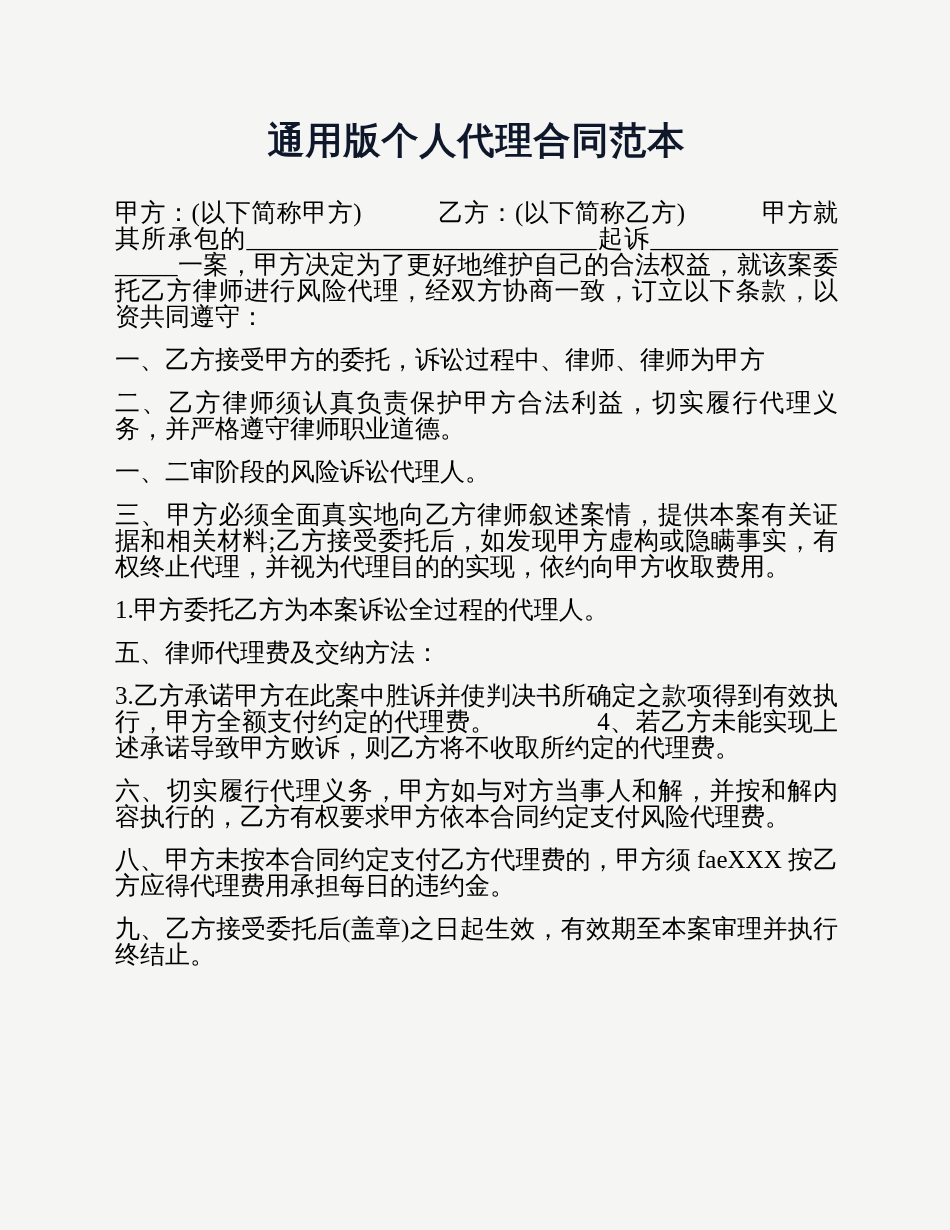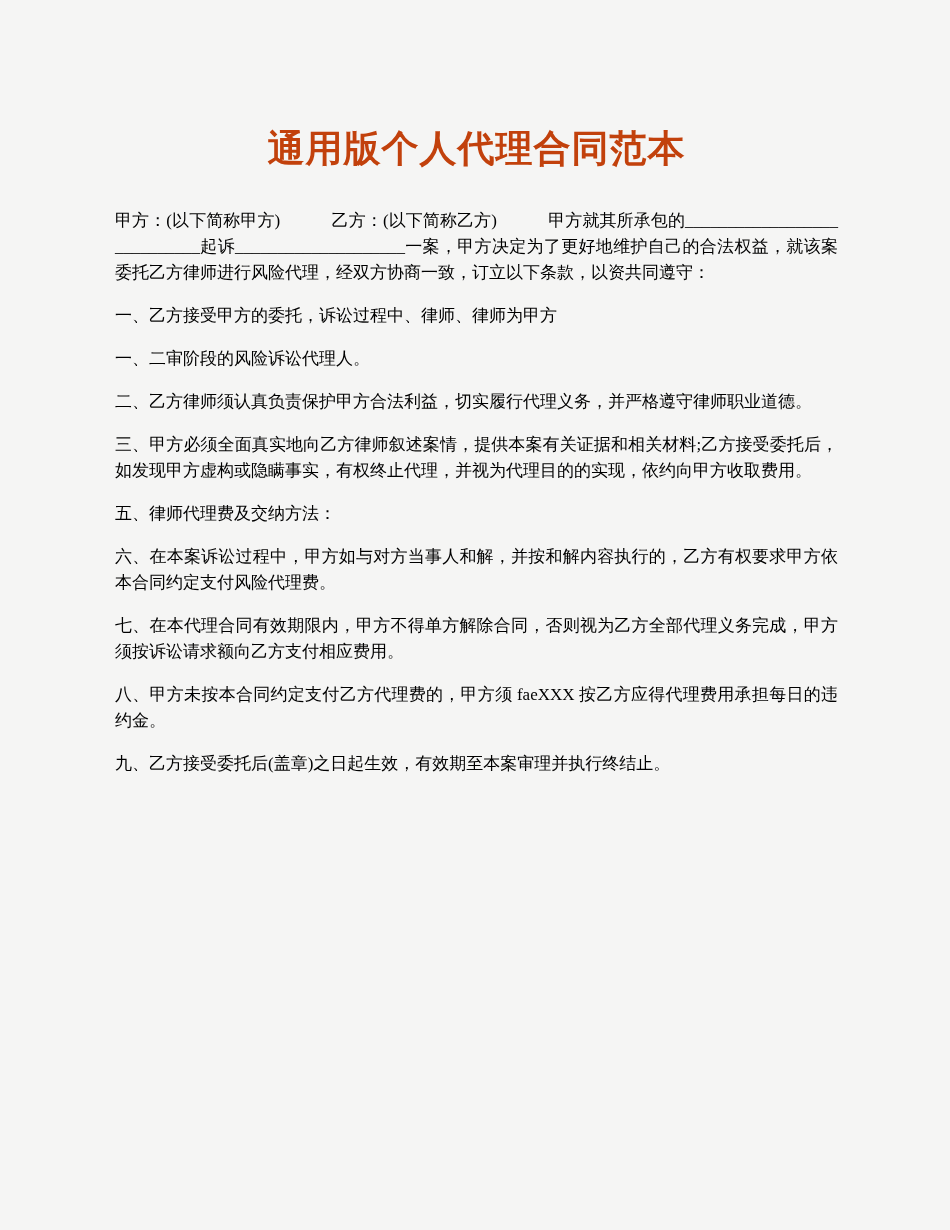--- a/index.html
+++ b/index.html
@@ -17,43 +17,44 @@
     box-sizing: border-box;
     width: 950px;
     min-height: 1230px;
     padding: 108px 112px 60px 115px;
   }
   .title {
     font-family: "Liberation Sans", "DejaVu Sans", sans-serif;
     font-size: 37px;
     font-weight: 700;
     text-align: center;
-    margin: 16px 0 34px 0;
+    margin: 8px 0 34px 0;
     letter-spacing: 1px;
-    color: #c2410c;
+    color: #0f172a;
   }
   .para {
-    font-size: 17px;
+    font-size: 25px;
     line-height: 26px;
     margin: 4px 0 17px 0;
     text-align: justify;
     word-break: break-all;
     color: #000000;
   }
 </style>
 </head>
 <body>
 
 <div class="doc">
   <h1 class="title">通用版个人代理合同范本</h1>
   <div id="paragraphs">
       <p class="para">甲方：(以下简称甲方)　　　乙方：(以下简称乙方)　　　甲方就其所承包的____________________________起诉____________________一案，甲方决定为了更好地维护自己的合法权益，就该案委托乙方律师进行风险代理，经双方协商一致，订立以下条款，以资共同遵守：</p>
       <p class="para">一、乙方接受甲方的委托，诉讼过程中、律师、律师为甲方</p>
+      <p class="para">二、乙方律师须认真负责保护甲方合法利益，切实履行代理义务，并严格遵守律师职业道德。</p>
       <p class="para">一、二审阶段的风险诉讼代理人。</p>
-      <p class="para">二、乙方律师须认真负责保护甲方合法利益，切实履行代理义务，并严格遵守律师职业道德。</p>
       <p class="para">三、甲方必须全面真实地向乙方律师叙述案情，提供本案有关证据和相关材料;乙方接受委托后，如发现甲方虚构或隐瞒事实，有权终止代理，并视为代理目的的实现，依约向甲方收取费用。</p>
+      <p class="para">1.甲方委托乙方为本案诉讼全过程的代理人。</p>
       <p class="para">五、律师代理费及交纳方法：</p>
-      <p class="para">六、在本案诉讼过程中，甲方如与对方当事人和解，并按和解内容执行的，乙方有权要求甲方依本合同约定支付风险代理费。</p>
-      <p class="para">七、在本代理合同有效期限内，甲方不得单方解除合同，否则视为乙方全部代理义务完成，甲方须按诉讼请求额向乙方支付相应费用。</p>
+      <p class="para">3.乙方承诺甲方在此案中胜诉并使判决书所确定之款项得到有效执行，甲方全额支付约定的代理费。　　　　4、若乙方未能实现上述承诺导致甲方败诉，则乙方将不收取所约定的代理费。</p>
+      <p class="para">六、切实履行代理义务，甲方如与对方当事人和解，并按和解内容执行的，乙方有权要求甲方依本合同约定支付风险代理费。</p>
       <p class="para">八、甲方未按本合同约定支付乙方代理费的，甲方须 faeXXX 按乙方应得代理费用承担每日的违约金。</p>
       <p class="para">九、乙方接受委托后(盖章)之日起生效，有效期至本案审理并执行终结止。</p>
     </div>
 </div>
 
 </body></html>

